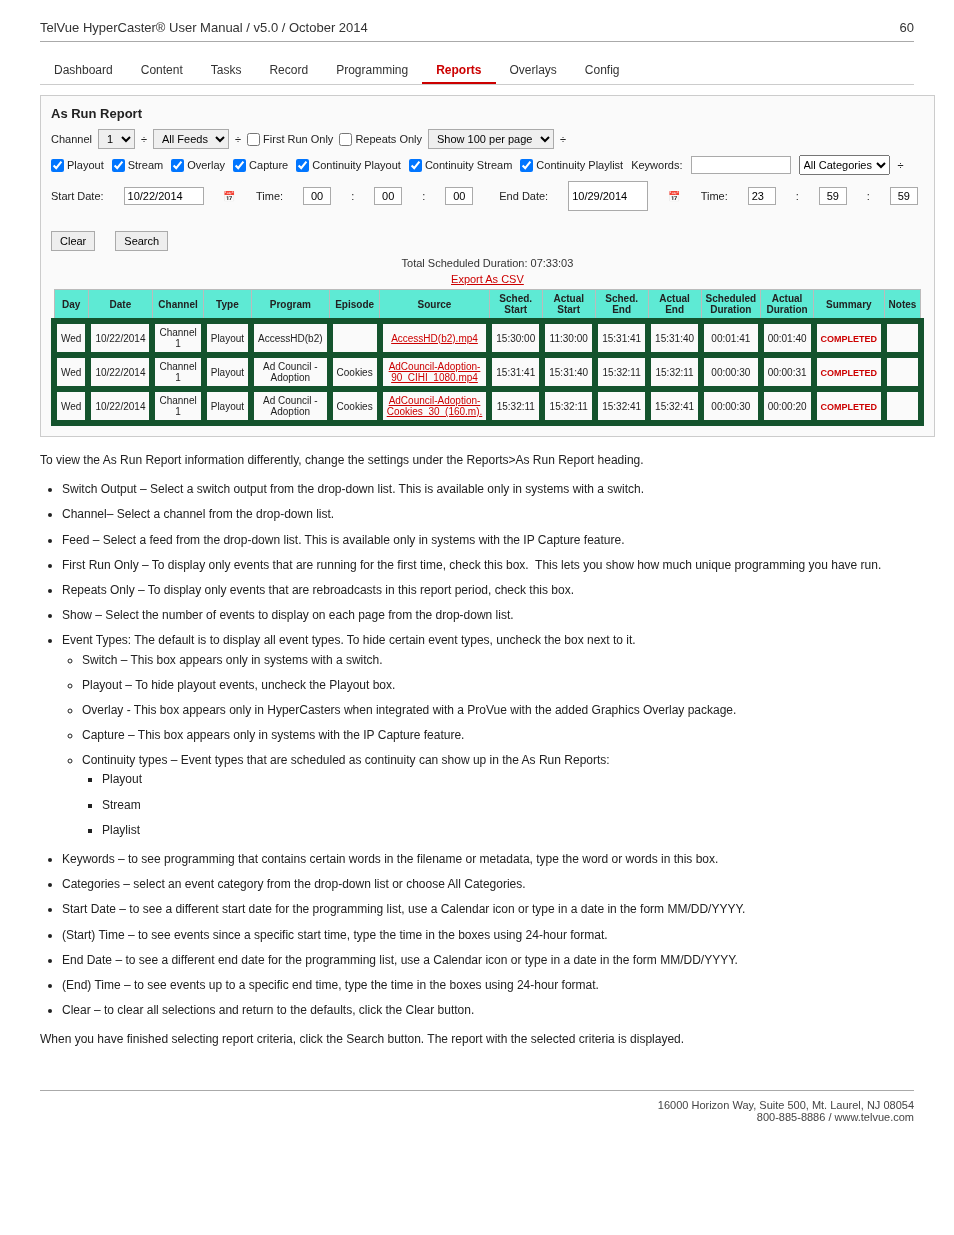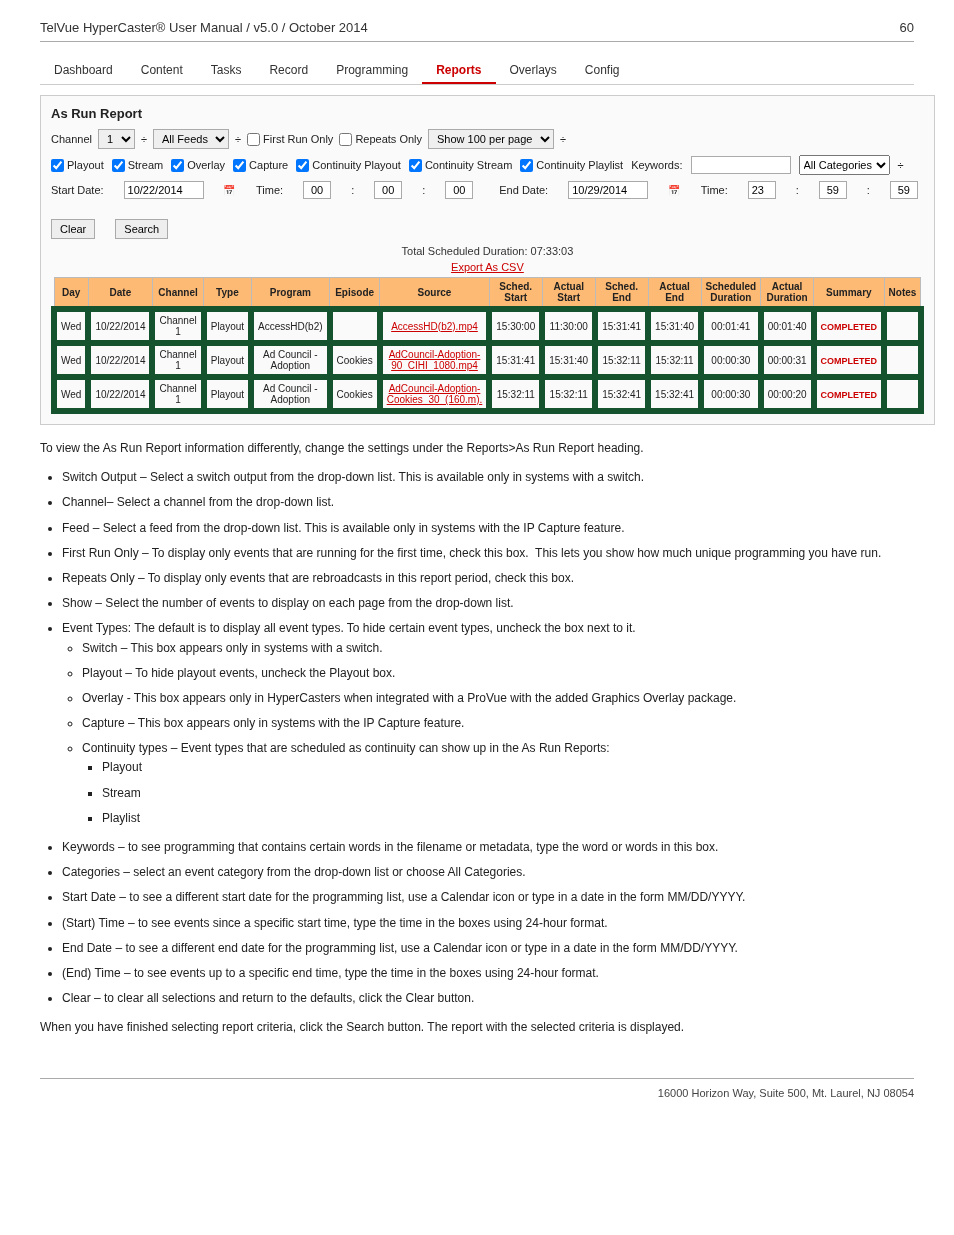--- a/index.html
+++ b/index.html
@@ -164,21 +164,21 @@
     }
 
     
     .report-table {
       width: 100%;
       border-collapse: collapse;
       font-size: 10px;
       margin-top: 4px;
     }
     .report-table th {
-      background: #fdba74;
+      background: #5eead4;
       border: 1px solid #bbb;
       padding: 3px 4px;
       text-align: center;
       font-weight: bold;
       font-size: 10px;
     }
     .report-table td {
       border: 6px solid #14532d;
       padding: 3px 4px;
       text-align: center;
@@ -328,21 +328,21 @@
         <input type="text" style="width: 80px; font-size: 11px; height: 18px; border: 1px solid rgb(170, 170, 170); padding: 1px 3px;" value="10/22/2014">
         <span style="font-size:10px; cursor:pointer;">📅</span>
         <label><span>Time:</span></label>
         <input type="text" class="time-field" style="width: 28px; font-size: 11px; height: 18px; border: 1px solid rgb(170, 170, 170); padding: 1px 3px; text-align: center;" value="00">
         <span>:</span>
         <input type="text" class="time-field" style="width: 28px; font-size: 11px; height: 18px; border: 1px solid rgb(170, 170, 170); padding: 1px 3px; text-align: center;" value="00">
         <span>:</span>
         <input type="text" class="time-field" style="width: 28px; font-size: 11px; height: 18px; border: 1px solid rgb(170, 170, 170); padding: 1px 3px; text-align: center;" value="00">
 
         <label style="margin-left:6px;"><span>End Date:</span></label>
-        <input type="text" style="width: 80px; font-size: 11px; height: 18px; border: 1px solid rgb(170, 170, 170); padding: 1px 3px;" value="10/29/2014">
+        <input type="text" style="width: 80px; font-size: 11px; height: 30px; border: 1px solid rgb(170, 170, 170); padding: 1px 3px;" value="10/29/2014">
         <span style="font-size:10px; cursor:pointer;">📅</span>
         <label><span>Time:</span></label>
         <input type="text" class="time-field" style="width: 28px; font-size: 11px; height: 18px; border: 1px solid rgb(170, 170, 170); padding: 1px 3px; text-align: left;" value="23">
         <span>:</span>
         <input type="text" class="time-field" style="width: 28px; font-size: 11px; height: 18px; border: 1px solid rgb(170, 170, 170); padding: 1px 3px; text-align: center;" value="59">
         <span>:</span>
         <input type="text" class="time-field" style="width: 28px; font-size: 11px; height: 18px; border: 1px solid rgb(170, 170, 170); padding: 1px 3px; text-align: center;" value="59">
 
         <button class="btn">Clear</button>
         <button class="btn">Search</button>
@@ -472,14 +472,17 @@
     <a class="sidebar-link">As Run Report</a>
     <a class="sidebar-link">Missing File Report</a>
     <a class="sidebar-link">Program Guide Report</a>
   </div>
 
 </div>
 
 <div class="page-footer">
   <div class="footer-right">
     <div>16000 Horizon Way, Suite 500, Mt. Laurel, NJ 08054</div>
+    <div>
+      <span>800-885-8886  /  www.telvue.com</span>
+    </div>
   </div>
 </div>
 
 </body></html>

